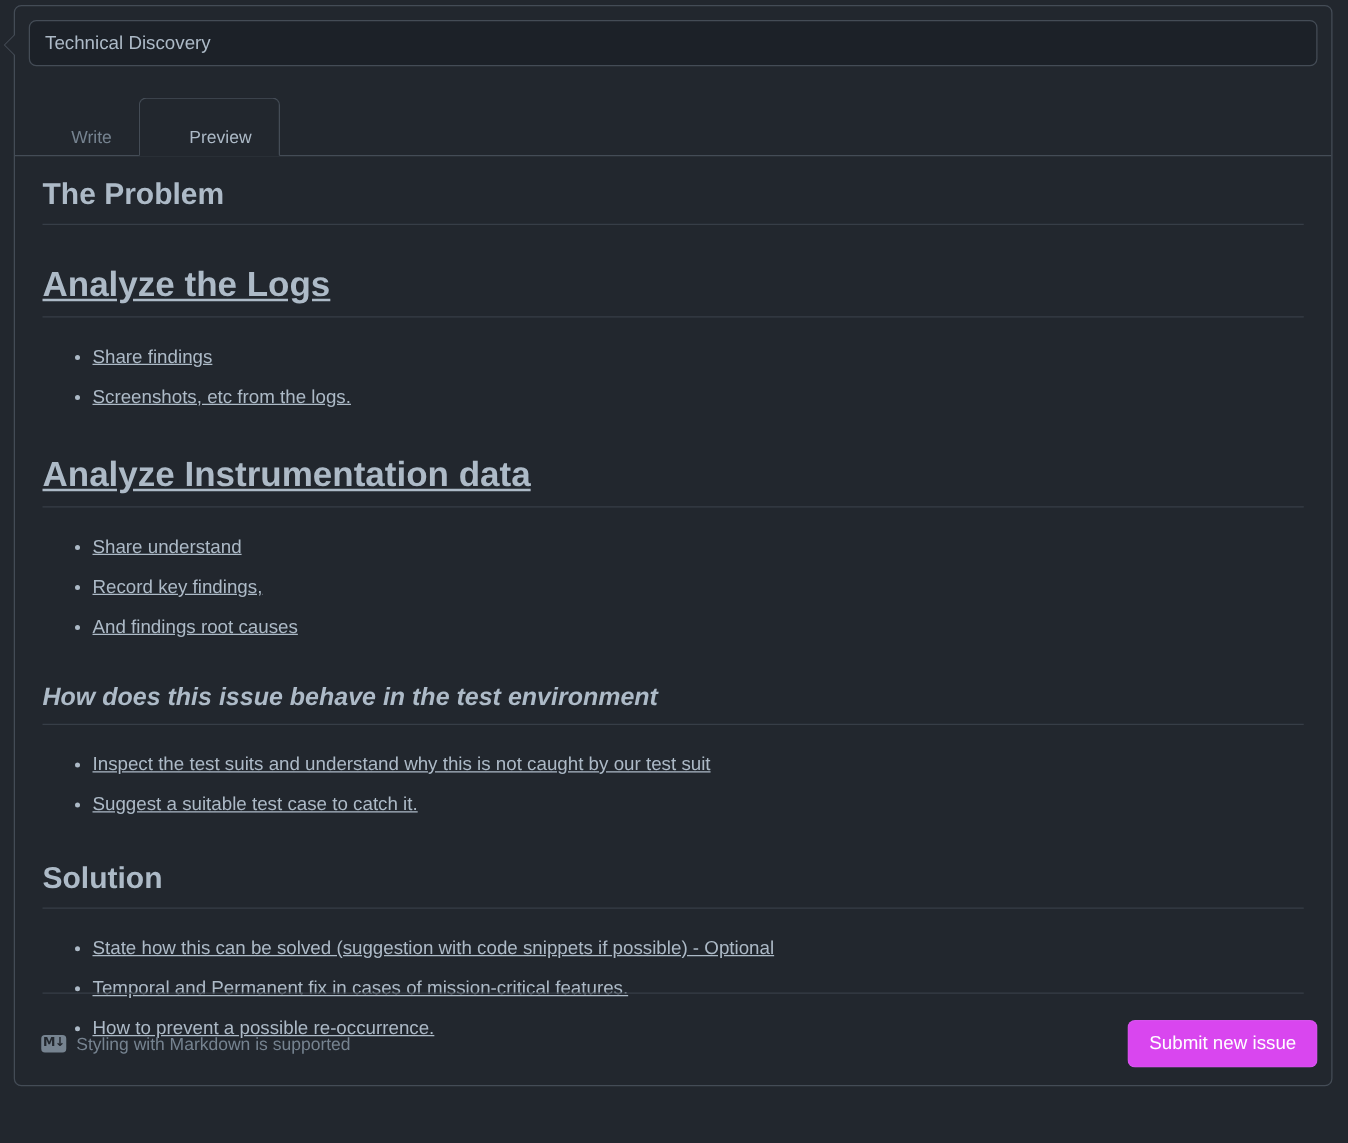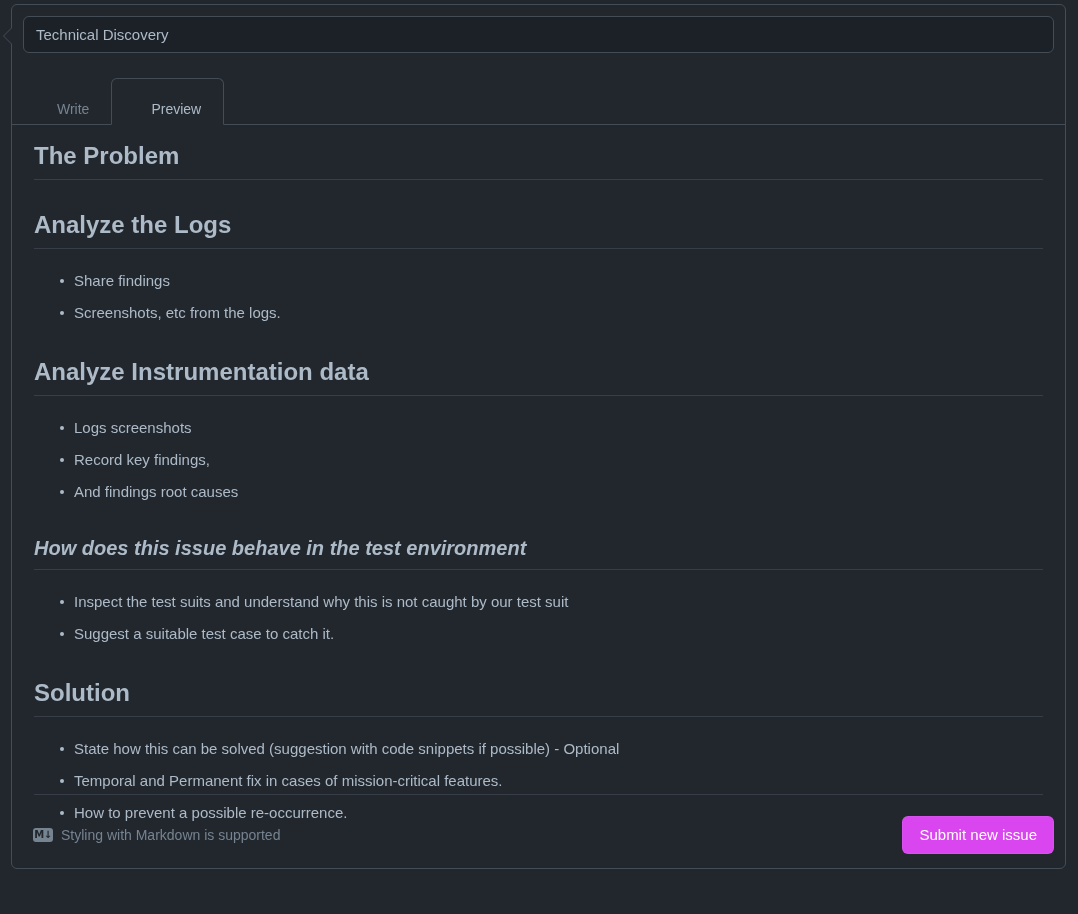--- a/index.html
+++ b/index.html
@@ -116,29 +116,30 @@
   }
   .md-h {
     margin: 0;
     padding-bottom: 8px;
     border-bottom: 1px solid #373e47;
     font-weight: bold;
     color: #adbac7;
     line-height: 1.25;
   }
   .md-h.h1 { font-size: 24px; }
-  .md-h.h2 { font-size: 24px; }
+  .md-h.h2 { font-size: 28px; text-decoration: underline; }
   .md-h.h3 { font-size: 20px; font-style: italic; }
   .sec-gap-1 { height: 30px; }
   .sec-gap-2 { height: 22px; }
 
   .md-list {
     margin: 0;
     padding: 0 0 0 40px;
     list-style: none;
+    text-decoration: underline;
   }
   .md-list li {
     position: relative;
     font-size: 15px;
     line-height: 20px;
     color: #adbac7;
     margin-bottom: 12px;
   }
   .md-list li::before {
     content: "";
@@ -236,21 +237,21 @@
     <div class="sec-gap-2"></div>
     <ul class="md-list">
       <li>Share findings</li>
       <li>Screenshots, etc from the logs.</li>
     </ul>
     <div class="sec-gap-2"></div>
 
     <h2 class="md-h h2">Analyze Instrumentation data</h2>
     <div class="sec-gap-2"></div>
     <ul class="md-list">
-      <li>Logs screenshots</li>
+      <li>Share understand</li>
       <li>Record key findings,</li>
       <li>And findings root causes</li>
     </ul>
     <div class="sec-gap-2"></div>
 
     <h3 class="md-h h3">How does this issue behave in the test environment</h3>
     <div class="sec-gap-2"></div>
     <ul class="md-list">
       <li>Inspect the test suits and understand why this is not caught by our test suit</li>
       <li>Suggest a suitable test case to catch it.</li>

